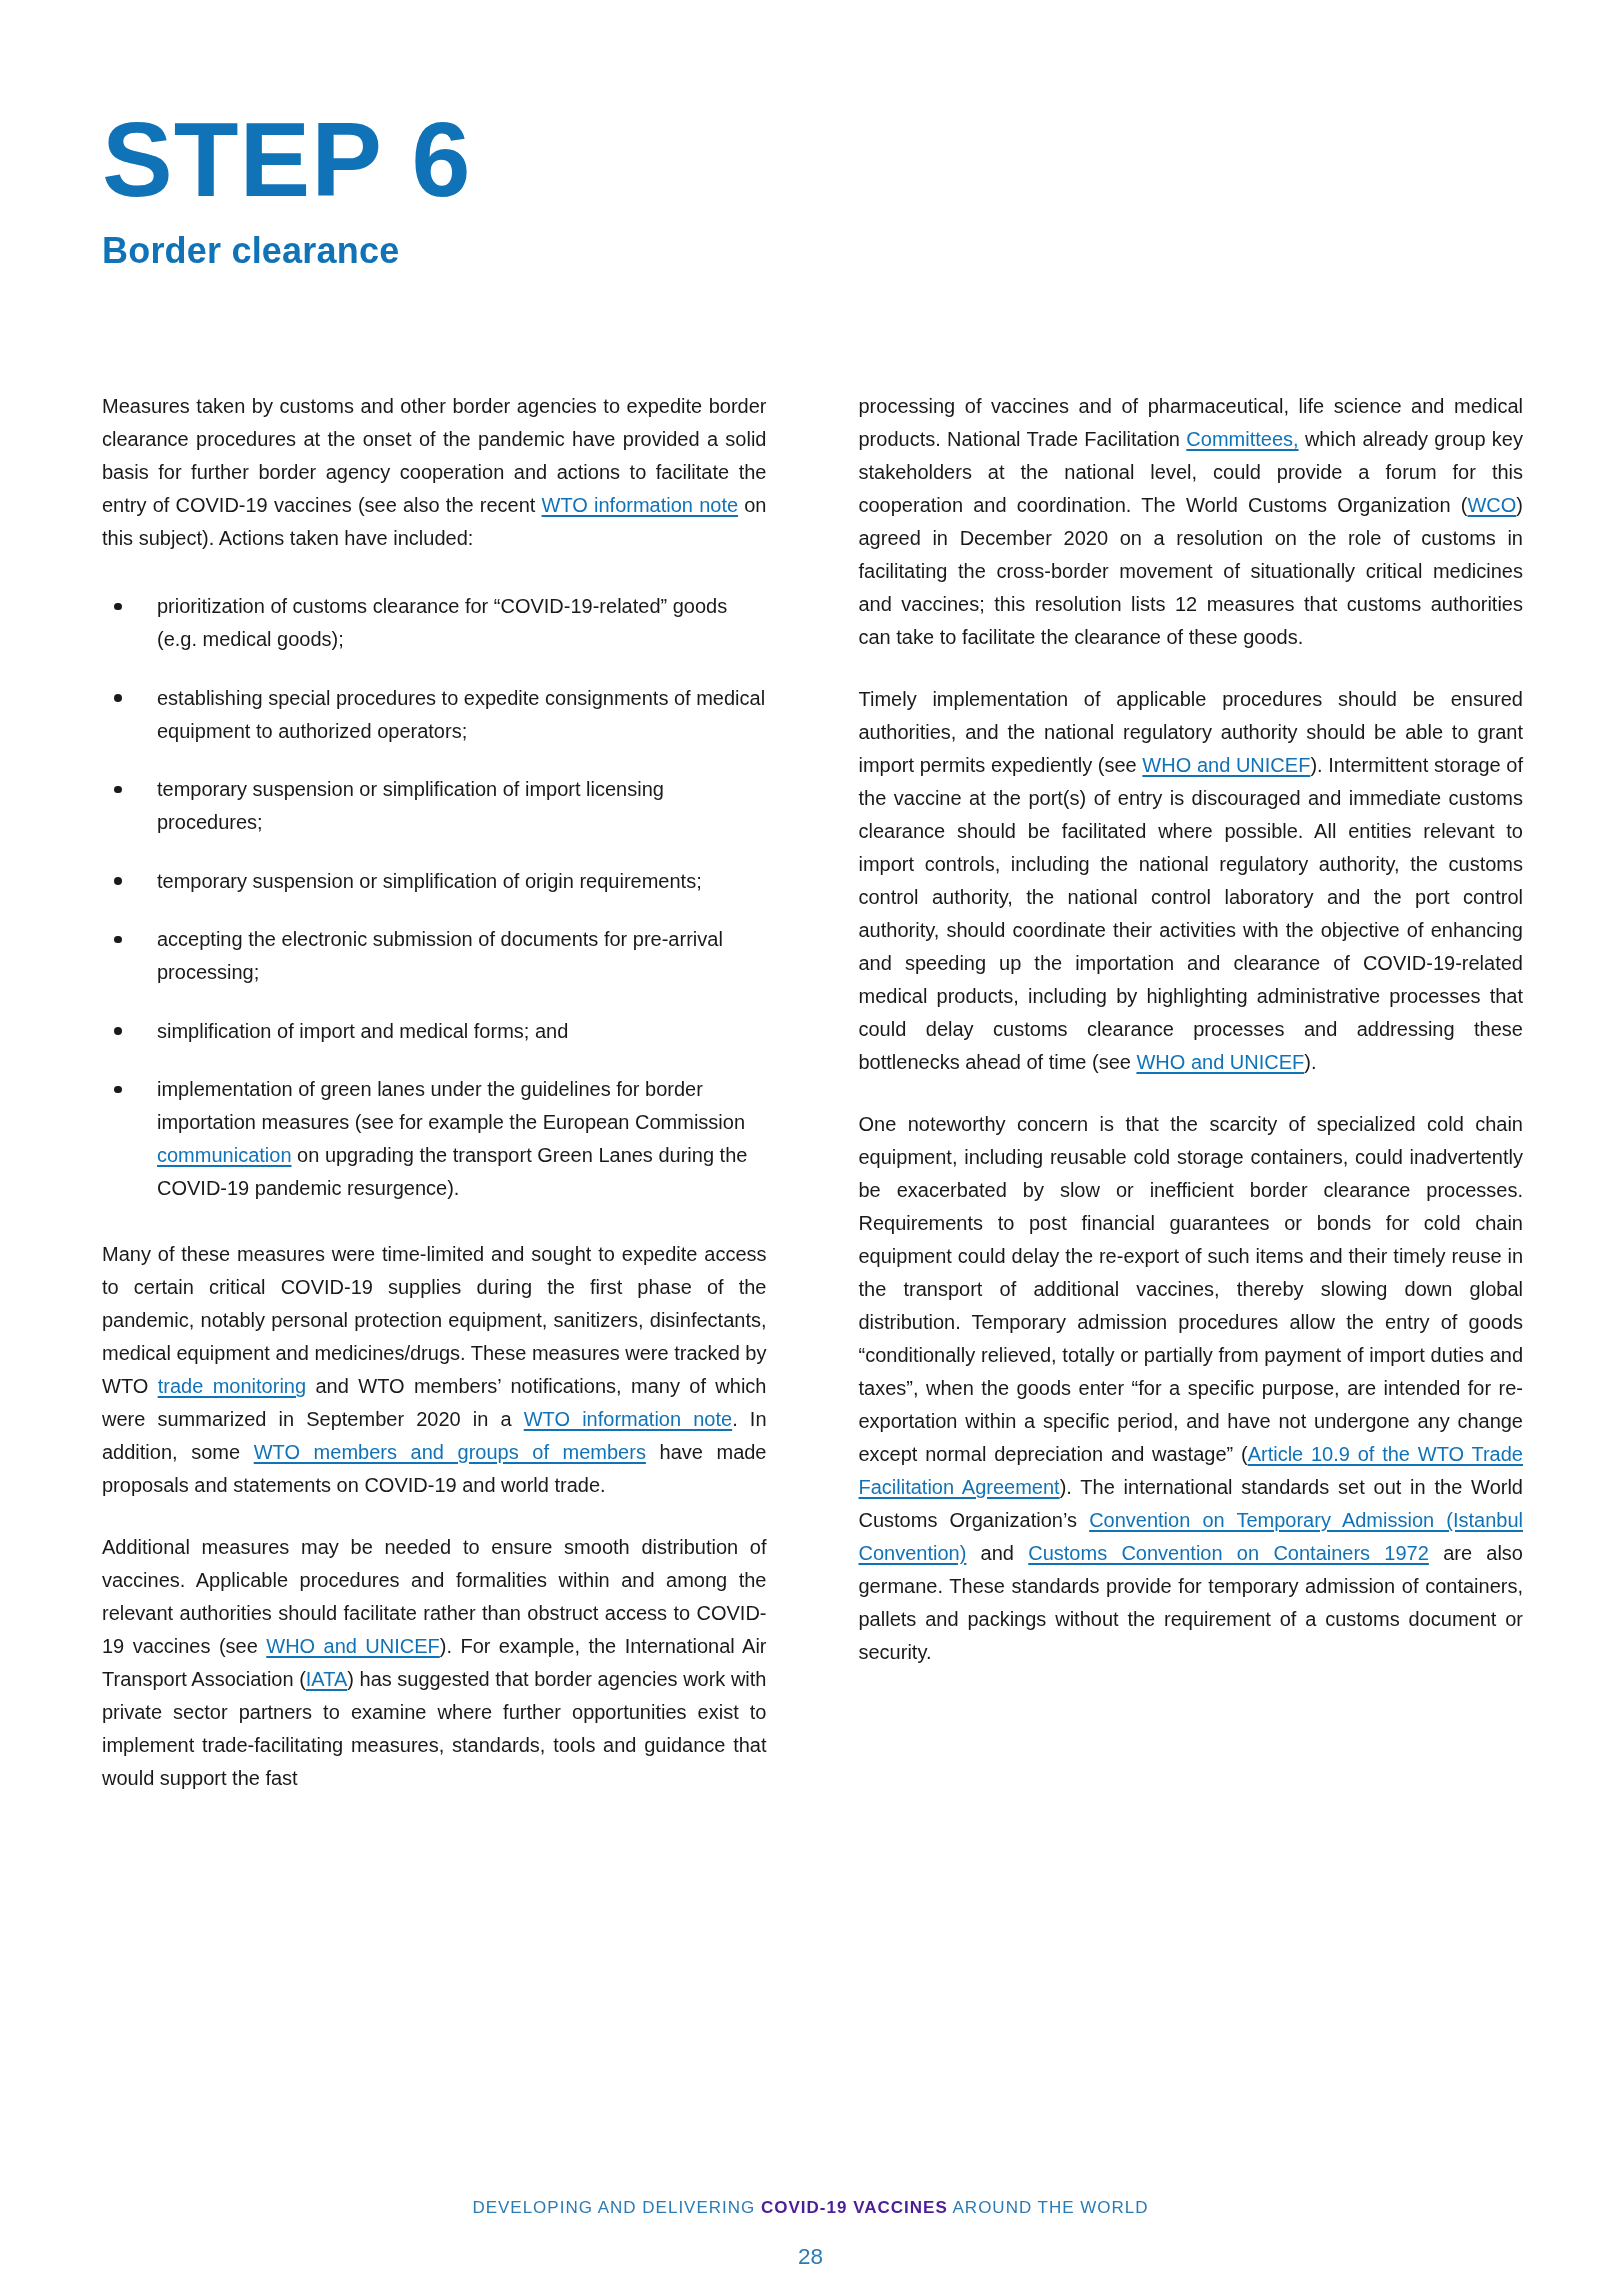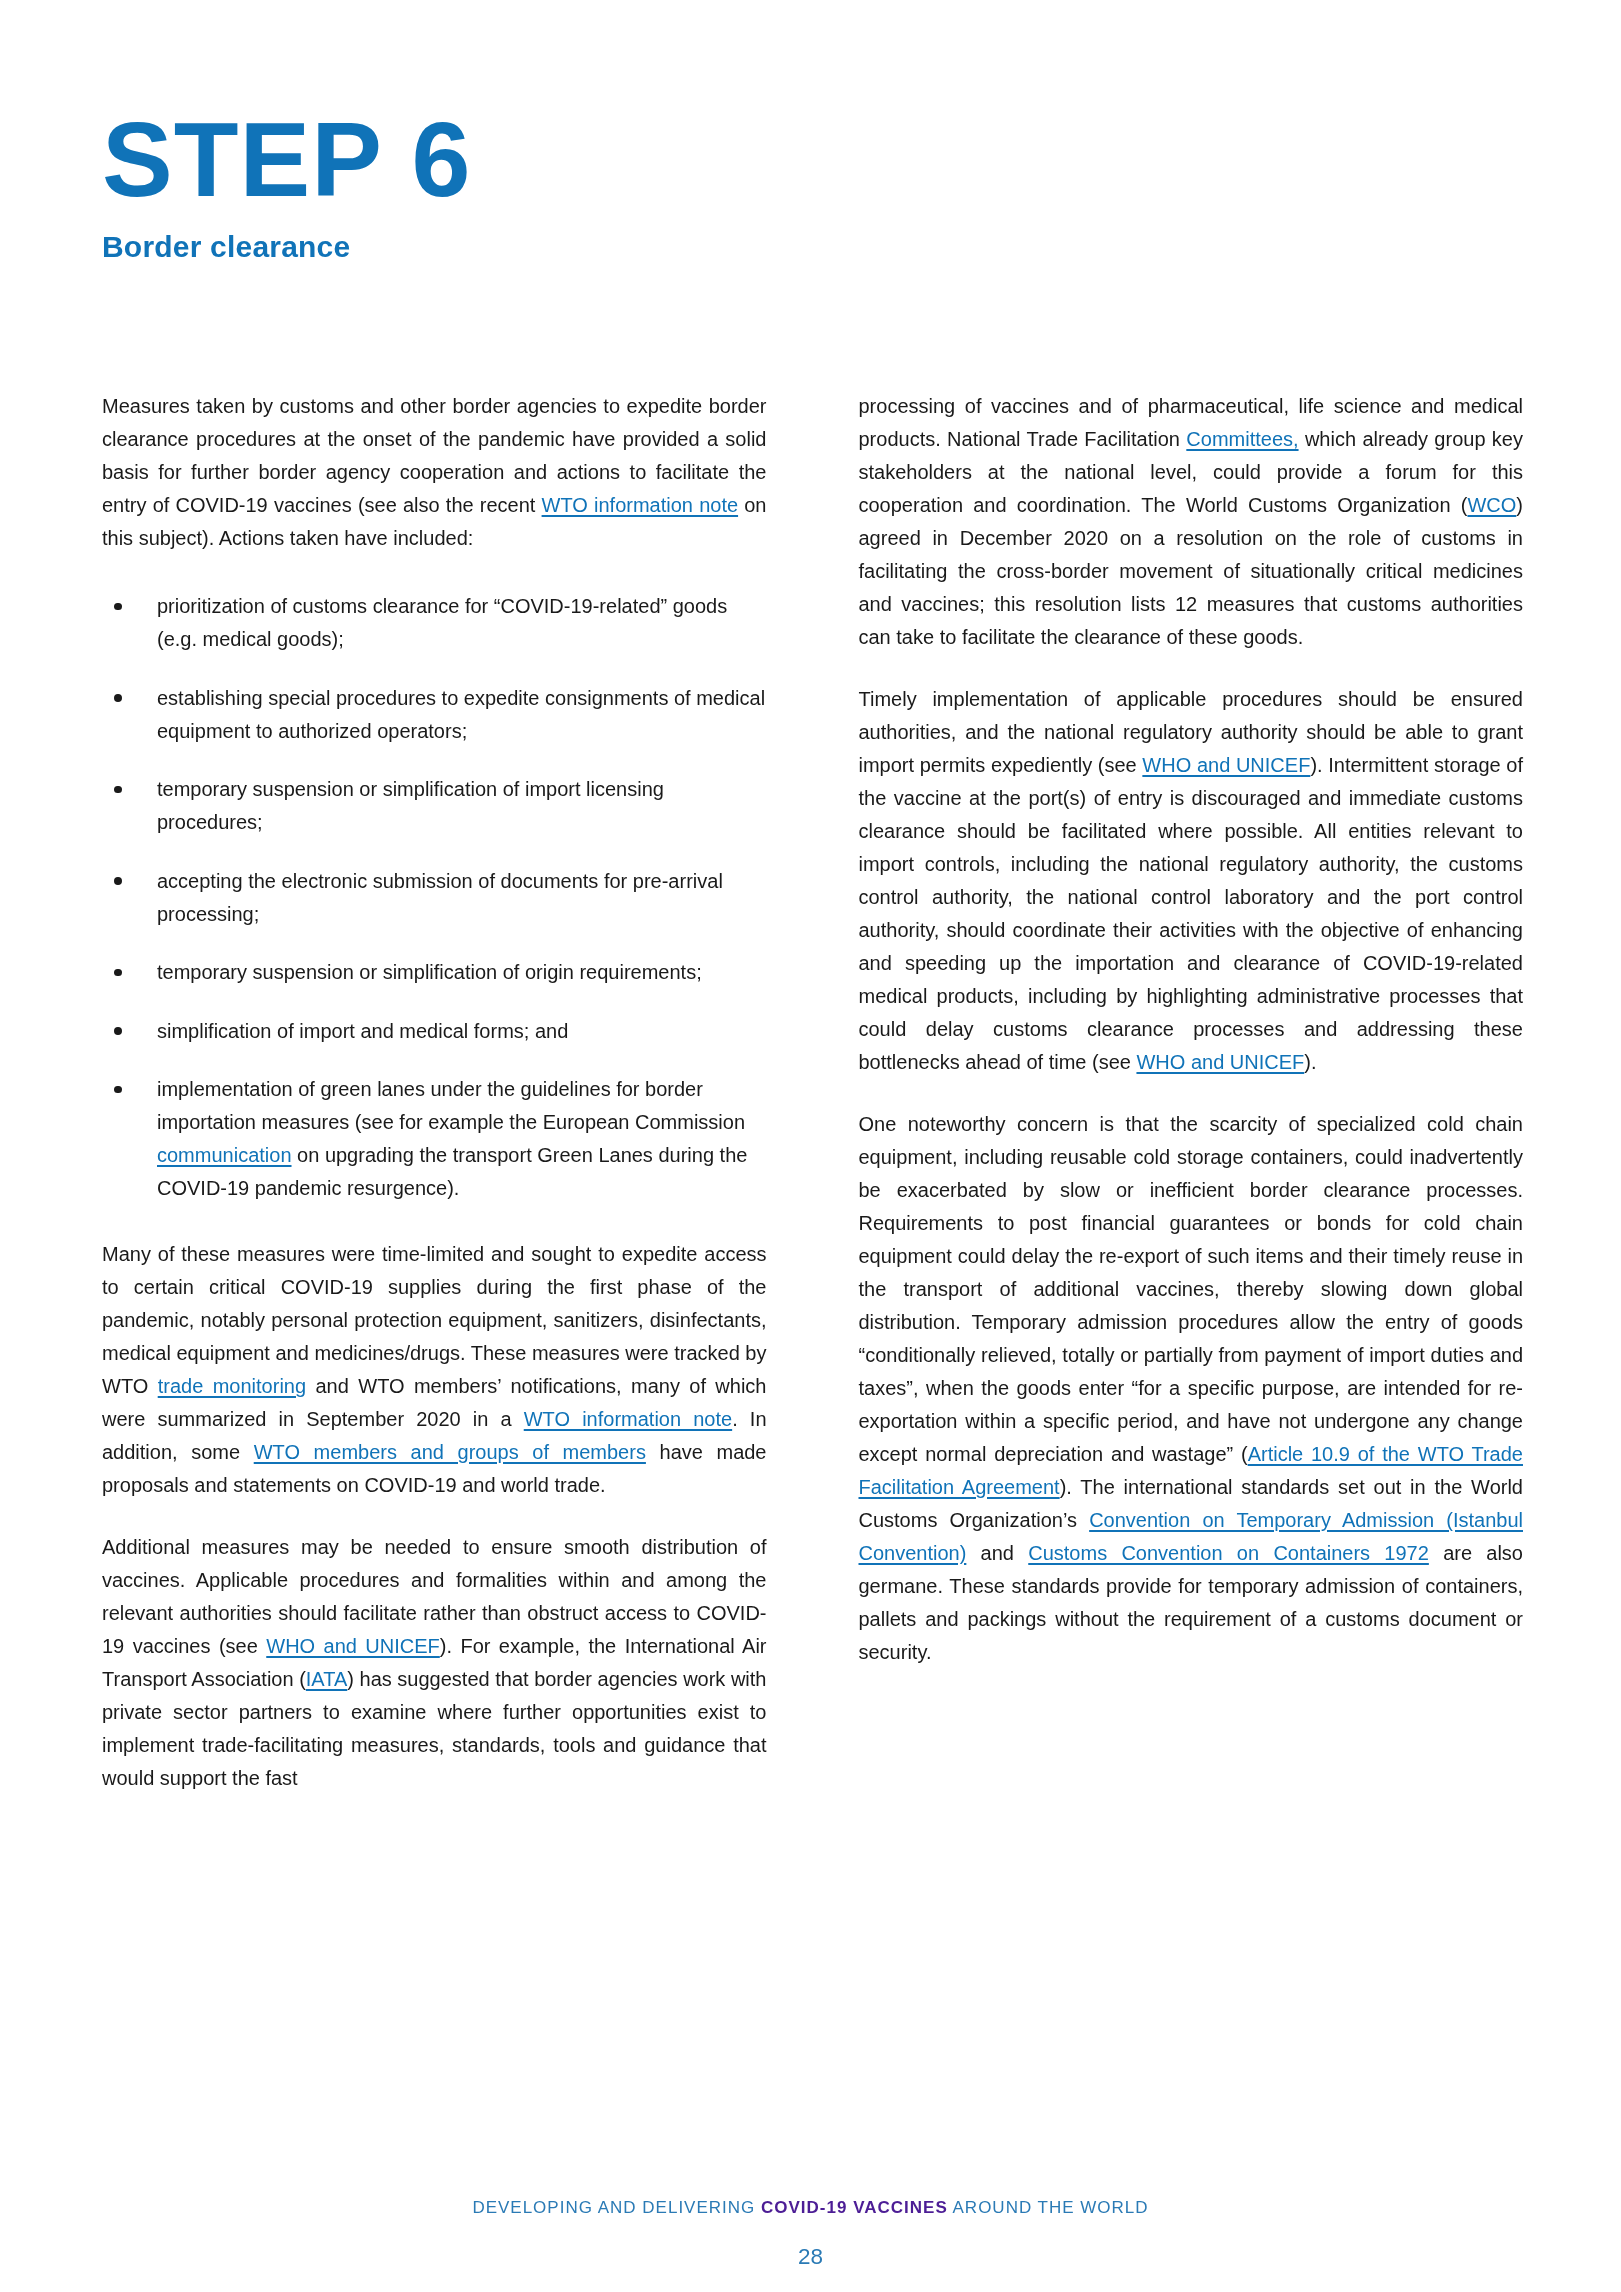--- a/index.html
+++ b/index.html
@@ -33,21 +33,21 @@
   .step-title {
     font-size: 106px;
     font-weight: 700;
     color: #1073b8;
     letter-spacing: 1px;
     line-height: 1.0;
     margin: 0;
     font-family: "Liberation Sans", sans-serif;
   }
   .step-subtitle {
-    font-size: 30px;
+    font-size: 36px;
     font-weight: 700;
     color: #1073b8;
     margin: 17.6px 0 0 0;
     letter-spacing: 0.2px;
     font-family: "Liberation Sans", sans-serif;
   }
 
   
   .columns {
     position: absolute;
@@ -140,22 +140,22 @@
   <div class="columns">
 
     <div class="col">
 
       <p class="body"><span>Measures taken by customs and other border agencies to expedite border clearance procedures at the onset of the pandemic have provided a solid basis for further border agency cooperation and actions to facilitate the entry of COVID-19 vaccines (see also the recent </span><a class="link" href="#">WTO information note</a><span> on this subject). Actions taken have included:</span></p>
 
       <ul class="bullets">
         <li><span class="dot"></span><span>prioritization of customs clearance for “COVID-19-related” goods (e.g. medical goods);</span></li>
         <li><span class="dot"></span><span>establishing special procedures to expedite consignments of medical equipment to authorized operators;</span></li>
         <li><span class="dot"></span><span>temporary suspension or simplification of import licensing procedures;</span></li>
+        <li><span class="dot"></span><span>temporary suspension or simplification of origin requirements;</span></li>
         <li><span class="dot"></span><span>accepting the electronic submission of documents for pre-arrival processing;</span></li>
-        <li><span class="dot"></span><span>temporary suspension or simplification of origin requirements;</span></li>
         <li><span class="dot"></span><span>simplification of import and medical forms; and</span></li>
         <li><span class="dot"></span><span>implementation of green lanes under the guidelines for border importation measures (see for example the European Commission </span><a class="link" href="#">communication</a><span> on upgrading the transport Green Lanes during the COVID-19 pandemic resurgence).</span></li>
       </ul>
 
       <p class="body"><span>Many of these measures were time-limited and sought to expedite access to certain critical COVID-19 supplies during the first phase of the pandemic, notably personal protection equipment, sanitizers, disinfectants, medical equipment and medicines/drugs. These measures were tracked by WTO </span><a class="link" href="#">trade monitoring</a><span> and WTO members’ notifications, many of which were summarized in September 2020 in a </span><a class="link" href="#">WTO information note</a><span>. In addition, some </span><a class="link" href="#">WTO members and groups of members</a><span> have made proposals and statements on COVID-19 and world trade.</span></p>
 
       <p class="body last"><span>Additional measures may be needed to ensure smooth distribution of vaccines. Applicable procedures and formalities within and among the relevant authorities should facilitate rather than obstruct access to COVID-19 vaccines (see </span><a class="link" href="#">WHO and UNICEF</a><span>). For example, the International Air Transport Association (</span><a class="link" href="#">IATA</a><span>) has suggested that border agencies work with private sector partners to examine where further opportunities exist to implement trade-facilitating measures, standards, tools and guidance that would support the fast</span></p>
 
     </div>
 

